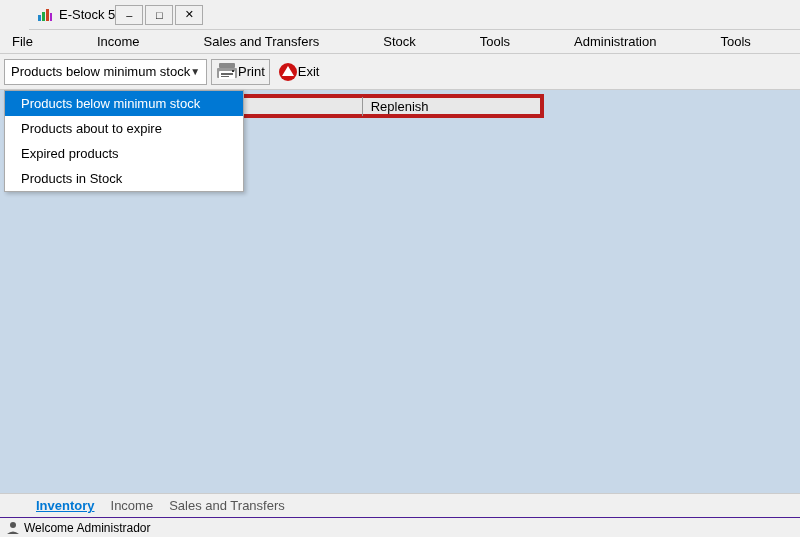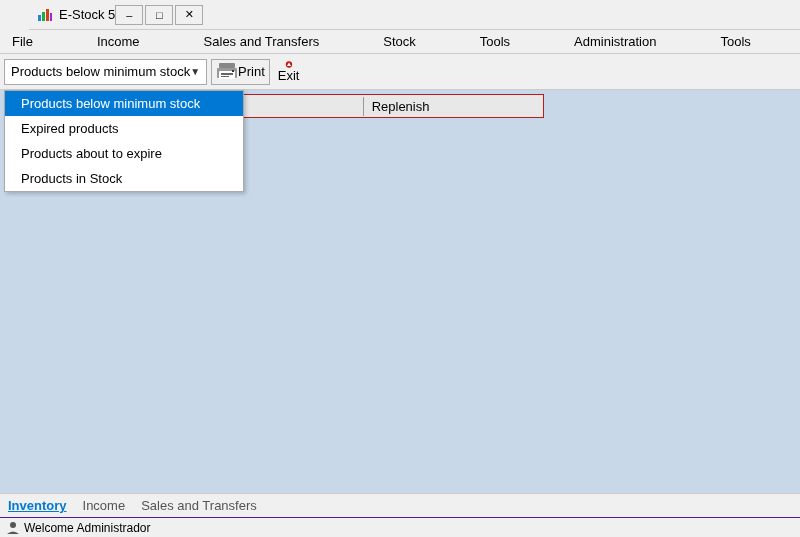--- a/index.html
+++ b/index.html
@@ -113,21 +113,21 @@
       top: 90px;
       left: 0;
       right: 0;
       bottom: 44px;
       padding: 4px;
     }
 
     
     #table-header {
       background: #e8e8e8;
-      border: 1px solid #b91c1c;
+      border: 4px solid #b91c1c;
       display: flex;
       height: 24px;
       align-items: center;
       margin: 0 0 2px 0;
       width: 540px;
     }
     .col-header {
       padding: 2px 8px;
       border-right: 1px solid #999;
       font-size: 13px;
@@ -172,21 +172,21 @@
       display: flex;
       align-items: center;
       padding: 0 4px;
       gap: 8px;
     }
     .bottom-tab {
       font-size: 13px;
       cursor: pointer;
       padding: 2px 4px;
     }
-    .bottom-tab.active { color: #0078d4; font-weight: bold; text-decoration: underline; }
+    .bottom-tab.active { color: #0078d4; font-weight: bold; text-decoration: underline; margin-left: 28px; }
     .bottom-tab.inactive { color: #555; }
 
     
     #status-bar {
       position: absolute;
       bottom: 0;
       left: 0;
       right: 0;
       height: 20px;
       background: #f0f0f0;
@@ -247,41 +247,41 @@
     <svg class="printer-svg" viewBox="0 0 22 18">
       <rect x="3" y="0" width="16" height="5" fill="#888" rx="1"></rect>
       <rect x="1" y="5" width="20" height="10" fill="#999" rx="1"></rect>
       <rect x="3" y="8" width="16" height="8" fill="white" rx="1"></rect>
       <rect x="5" y="10" width="12" height="2" fill="#666"></rect>
       <rect x="5" y="13" width="8" height="1" fill="#666"></rect>
       <rect x="16" y="7" width="2" height="2" fill="#333"></rect>
     </svg>
     <span>Print</span>
   </button>
-  <button class="toolbar-btn" style="border:none;background:transparent;flex-direction:column;">
+  <button class="toolbar-btn" style="border:none;background:transparent;">
     <svg width="20" height="20" viewBox="0 0 20 20">
       <circle cx="10" cy="10" r="9" fill="#cc1111"></circle>
       <polygon points="10,4 16,14 4,14" fill="white"></polygon>
     </svg>
     <span>Exit</span>
   </button>
 </div>
 
 <div id="main-content">
   <div id="table-header">
     <div class="col-header col-measure">Measure</div>
     <div class="col-header col-quantity">Quantity</div>
     <div class="col-header col-replenish">Replenish</div>
   </div>
 </div>
 
 <div id="dropdown-menu">
   <div class="dropdown-item selected">Products below minimum stock</div>
+  <div class="dropdown-item">Products about to expire</div>
   <div class="dropdown-item">Expired products</div>
-  <div class="dropdown-item">Products about to expire</div>
   <div class="dropdown-item">Products in Stock</div>
 </div>
 
 <div id="bottom-tabs">
   <span class="bottom-tab active">Inventory</span>
   <span class="bottom-tab inactive">Income</span>
   <span class="bottom-tab inactive">Sales and Transfers</span>
 </div>
 
 <div id="status-bar">

